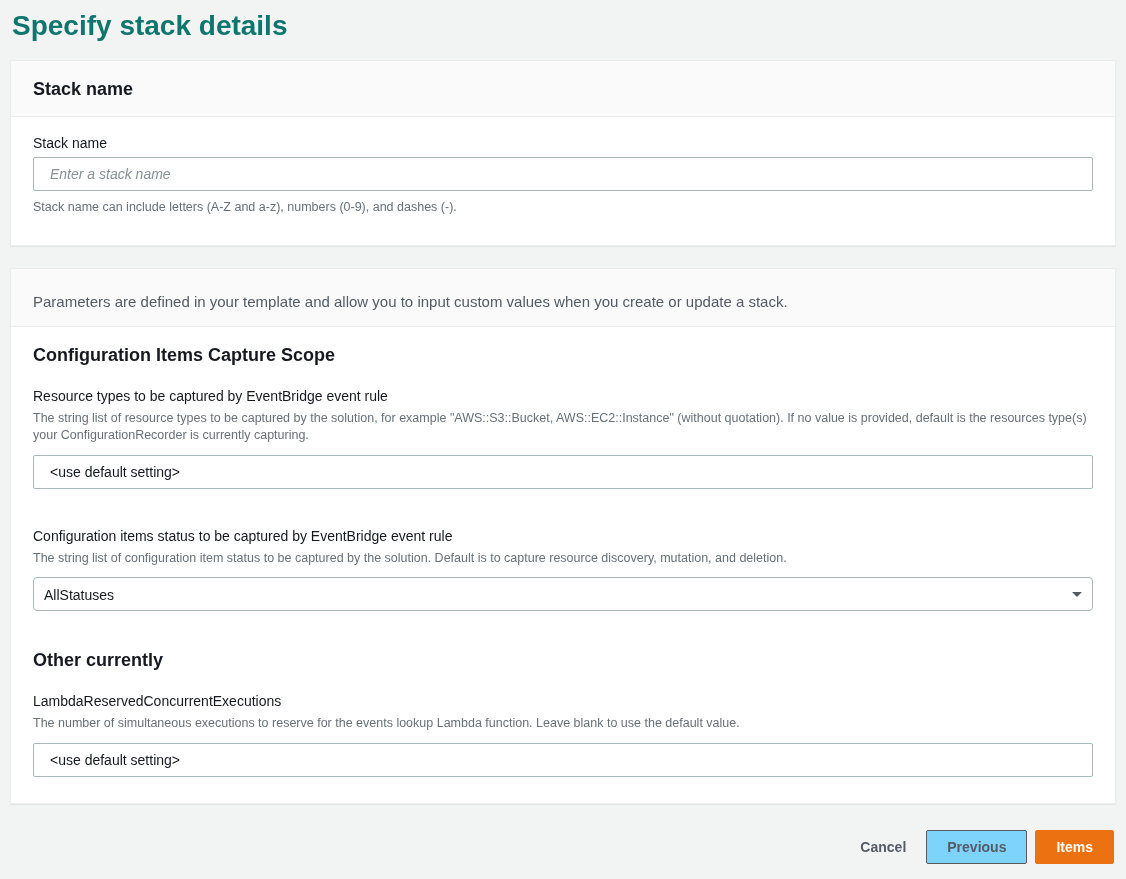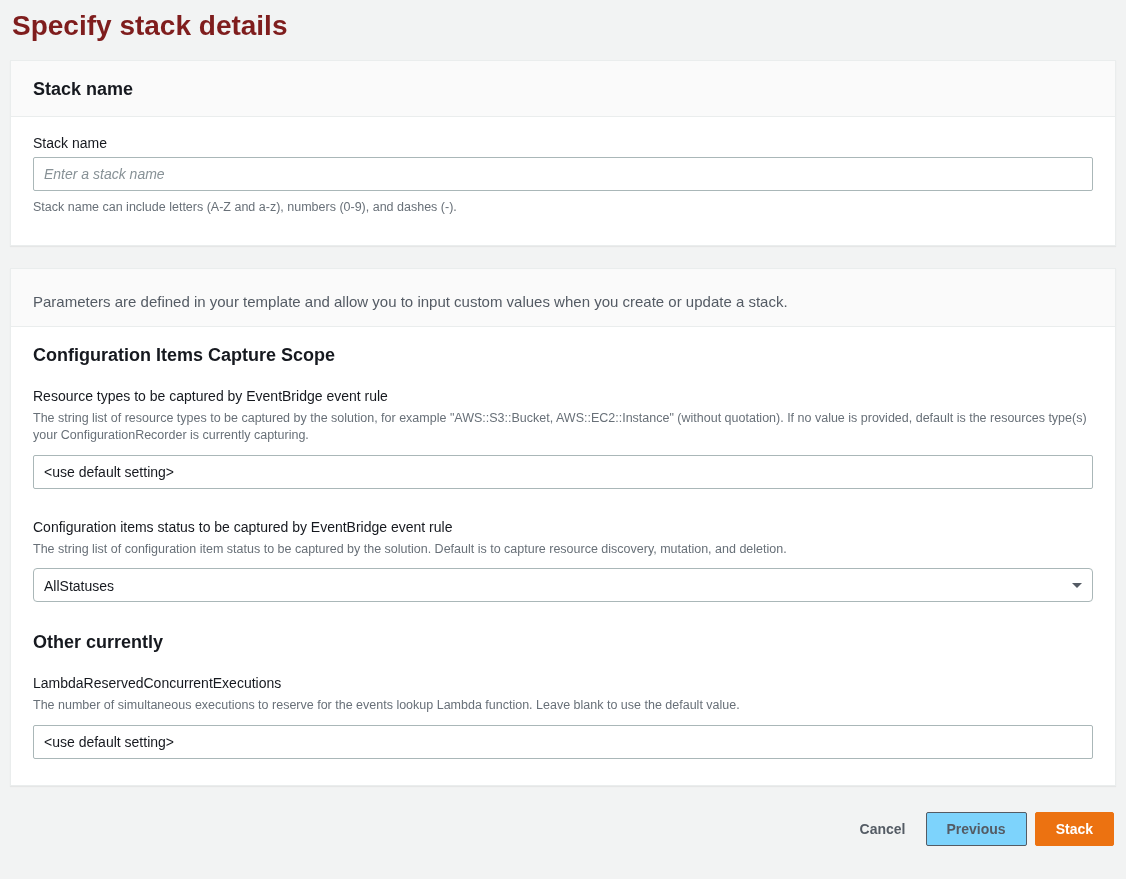--- a/index.html
+++ b/index.html
@@ -10,21 +10,21 @@
     color: #16191f;
     width: 1126px;
   }
   .page {
     padding: 8px 10px 20px 10px;
   }
   .page-title {
     font-size: 28px;
     font-weight: 700;
     margin: 2px 0 18px 2px;
-    color: #7f1d1d;
+    color: #0f766e;
   }
   .panel {
     background: #ffffff;
     border: 1px solid #eaeded;
     box-shadow: 0 1px 1px rgba(0,0,0,0.05);
     margin-bottom: 22px;
   }
   .panel-header {
     padding: 18px 22px 16px 22px;
     border-bottom: 1px solid #eaeded;
@@ -58,21 +58,21 @@
     font-size: 12.5px;
     color: #687078;
     line-height: 1.4;
     margin: 4px 0 10px 0;
   }
   .field-desc.below {
     margin: 8px 0 0 0;
   }
   .text-input {
     width: 100%;
-    padding: 6px 10px;
+    padding: 6px 16px;
     font-size: 14px;
     border: 1px solid #aab7b8;
     border-radius: 2px;
     background: #ffffff;
     color: #16191f;
     height: 34px;
     font-family: inherit;
   }
   .text-input::placeholder {
     color: #879196;
@@ -108,21 +108,21 @@
     font-size: 18px;
     font-weight: 700;
     color: #16191f;
     margin: 0 0 22px 0;
   }
   .section-heading.mid {
     margin-top: 26px;
     margin-bottom: 22px;
   }
   .param-group {
-    margin-bottom: 30px;
+    margin-bottom: 39px;
   }
   .footer-actions {
     display: flex;
     justify-content: flex-end;
     align-items: center;
     gap: 8px;
     padding: 4px 2px 10px 2px;
   }
   .btn {
     font-family: inherit;
@@ -207,15 +207,15 @@
         <div class="field-label">LambdaReservedConcurrentExecutions</div>
         <div class="field-desc">The number of simultaneous executions to reserve for the events lookup Lambda function. Leave blank to use the default value.</div>
         <input type="text" class="text-input" value="&lt;use default setting&gt;" style="">
       </div>
     </div>
   </div>
 
   <div class="footer-actions">
     <button class="btn btn-link">Cancel</button>
     <button class="btn btn-normal">Previous</button>
-    <button class="btn btn-primary">Stack</button>
+    <button class="btn btn-primary">Items</button>
   </div>
 </div>
 
 </body></html>

